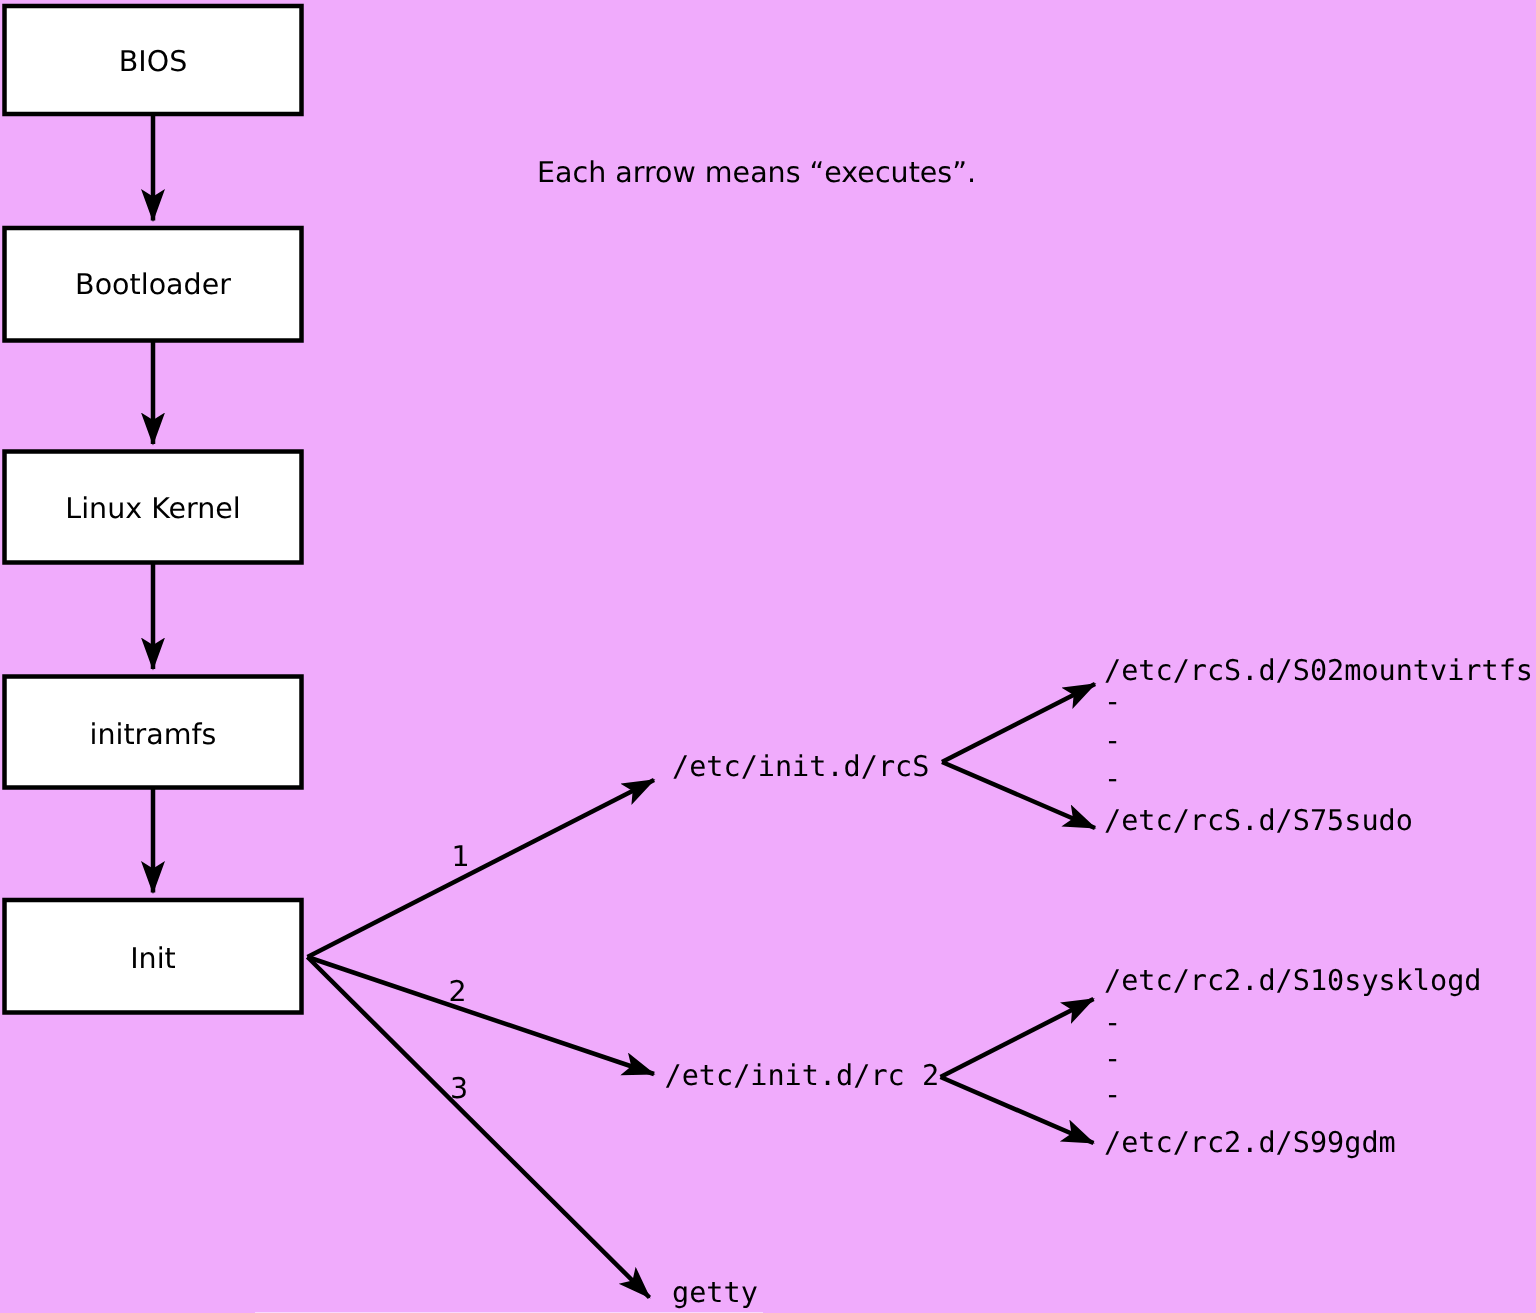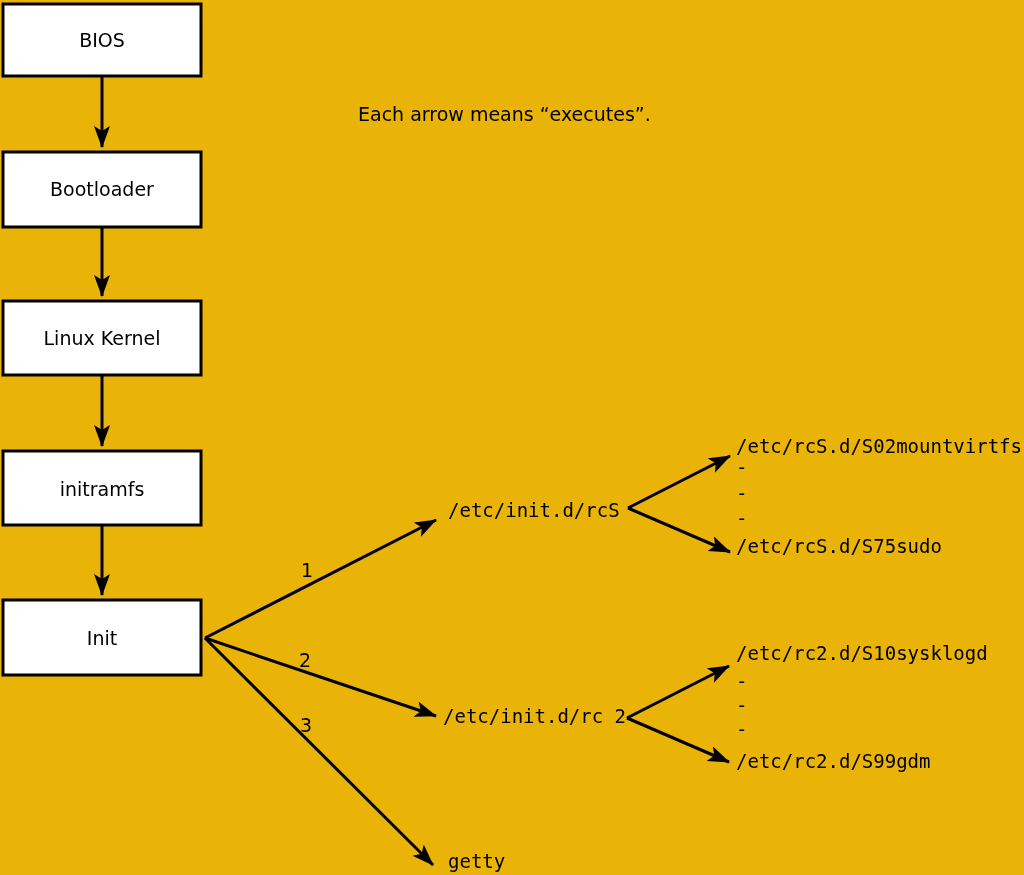--- a/index.html
+++ b/index.html
@@ -4,21 +4,21 @@
 <style>
   html, body {
     margin: 0;
     padding: 0;
     background: #ffffff;
   }
   .stage {
     position: relative;
     width: 1024px;
     height: 875px;
-    background: #eab308;
+    background: #f0abfc;
     overflow: hidden;
   }
   svg { display: block; }
   .node {
     fill: #ffffff;
     stroke: #000000;
     stroke-width: 3;
   }
   .edge {
     stroke: #000000;

